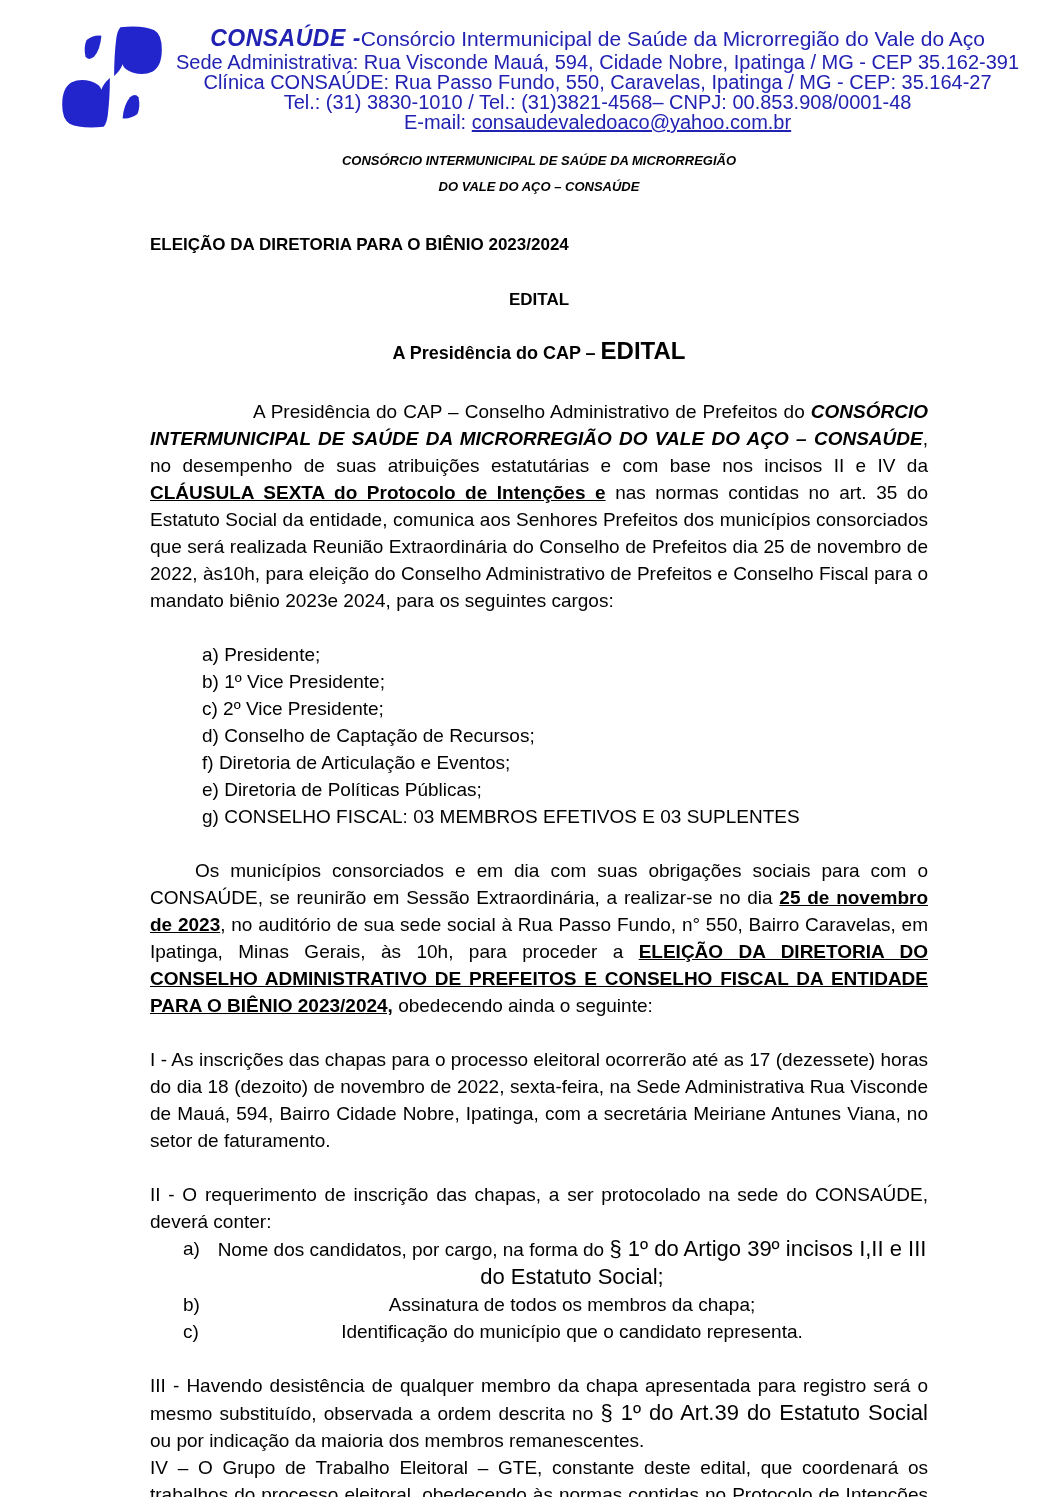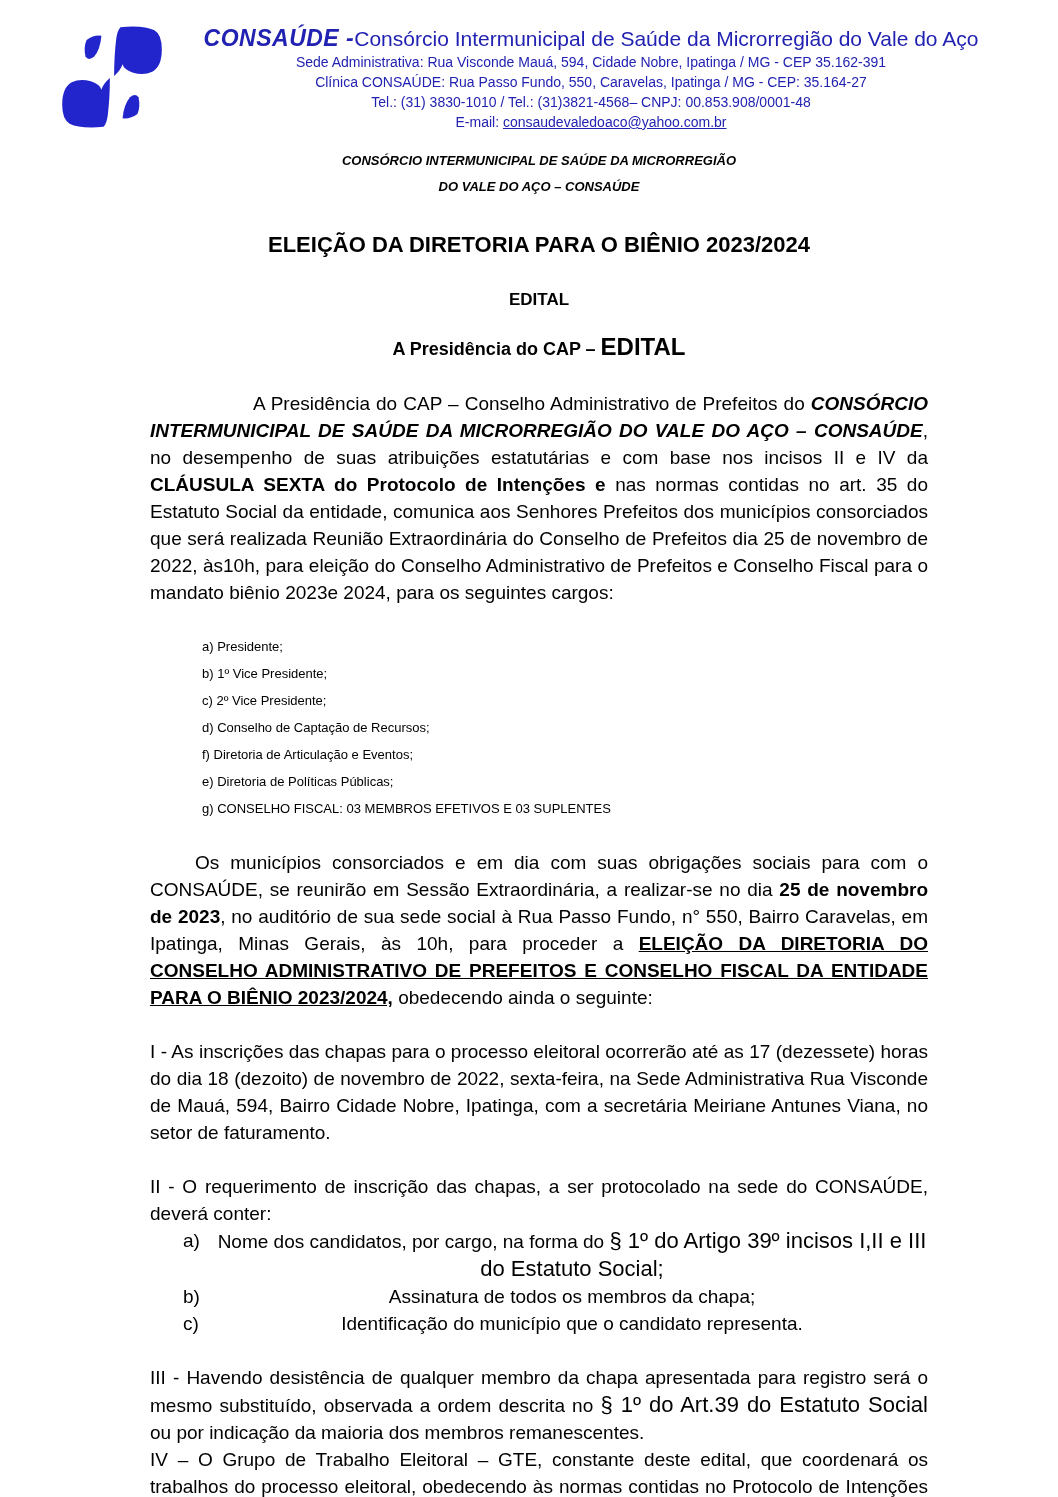--- a/index.html
+++ b/index.html
@@ -12,44 +12,44 @@
     position:relative;
     overflow:hidden;
   }
   
   .letterhead { display:flex; align-items:flex-start; padding:24px 52px 0 56px; }
   .logo { flex:0 0 120px; }
   .logo svg { width:112px; height:106px; display:block; }
   .letterhead-text { flex:1; text-align:center; color:#2222b2; padding-top:1px; }
   .org-line { font-size:21px; line-height:26px; white-space:nowrap; }
   .org-bold { font-weight:bold; font-style:italic; font-size:23px; letter-spacing:0.5px; }
-  .addr { font-size:14px; line-height:20px; white-space:nowrap; }
+  .addr { font-size:20px; line-height:20px; white-space:nowrap; }
   .email-link { color:inherit; text-decoration:underline; cursor:pointer; }
   
   .content { width:778px; margin:0 0 0 150px; }
   p { margin:0; }
   .doc-org-title {
     text-align:center; font-weight:bold; font-style:italic;
     font-size:13px; line-height:26px;
   }
   .doc-org-title.first { margin-top:16px; }
-  .main-title { text-align:center; font-weight:bold; font-size:22px; line-height:30px; margin:30px 0 0 0; }
+  .main-title { font-weight:bold; font-size:17px; line-height:30px; margin:30px 0 0 0; }
   .edital-sub { text-align:center; font-weight:bold; font-size:17px; line-height:22px; margin-top:29px; }
-  .presidency { text-align:center; font-weight:bold; font-size:18px; line-height:23px; margin-top:24px; }
+  .presidency { text-align:center; font-weight:bold; font-size:18px; line-height:32px; margin-top:24px; }
   .presidency .big { font-size:24px; }
   .body-par { font-size:19px; line-height:27px; text-align:justify; }
   .p1 { margin-top:29px; text-indent:103px; }
-  .positions { margin-top:27px; padding-left:52px; font-size:13px; line-height:27px; }
+  .positions { margin-top:27px; padding-left:52px; font-size:19px; line-height:27px; }
   .p2 { margin-top:27px; text-indent:45px; }
   .sec { margin-top:27px; }
   .req-item { display:flex; font-size:19px; line-height:27px; padding-left:33px; }
   .req-item .marker { flex:0 0 33px; }
   .req-item .req-text { flex:1; text-align:center; }
   .big-inline { font-size:22px; }
-  .bold { font-weight:bold; }
+  .bold { font-weight:bold;text-decoration:underline; }
   .bold-italic { font-weight:bold; font-style:italic; }
   .ul { text-decoration:underline; }
 </style>
 </head>
 <body>
 
 <div class="page">
 
   <header class="letterhead">
     <div class="logo">

